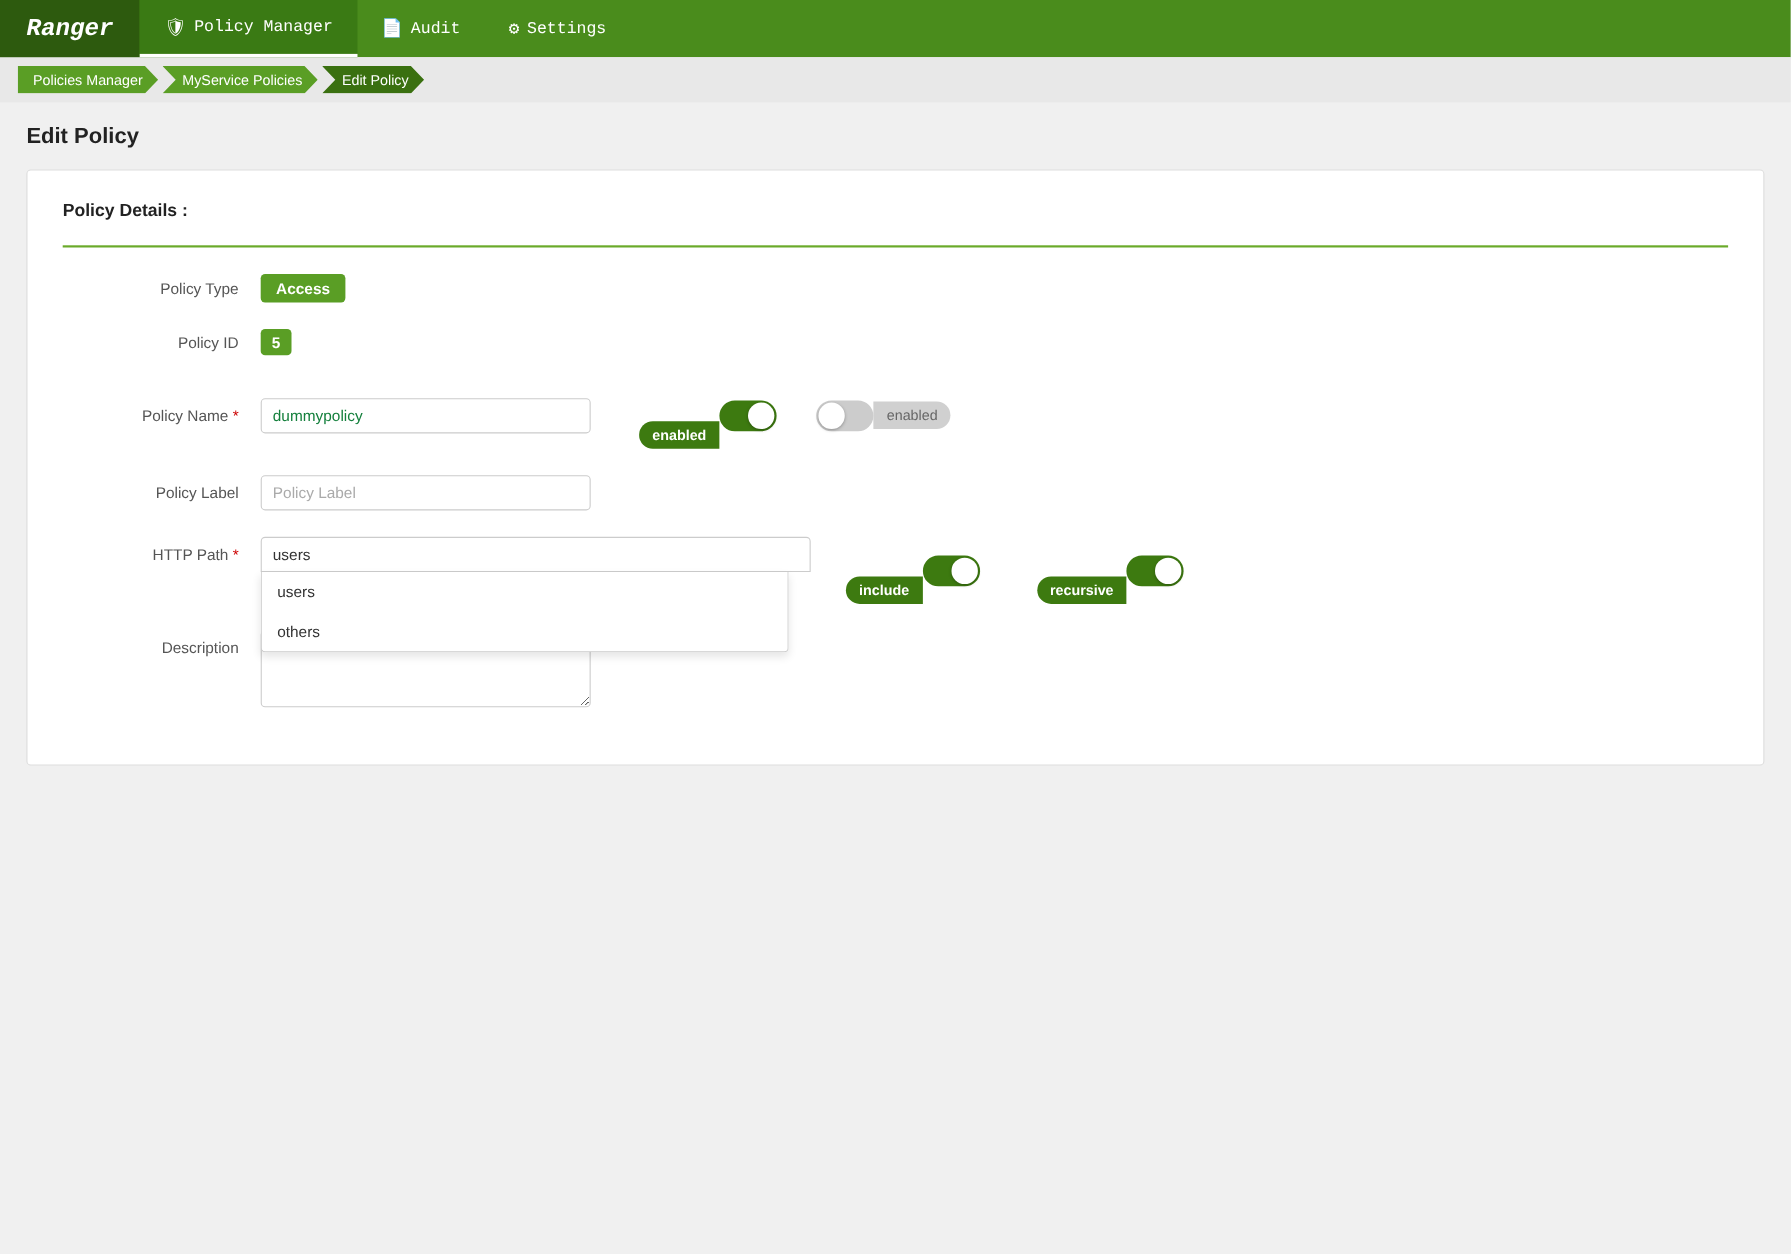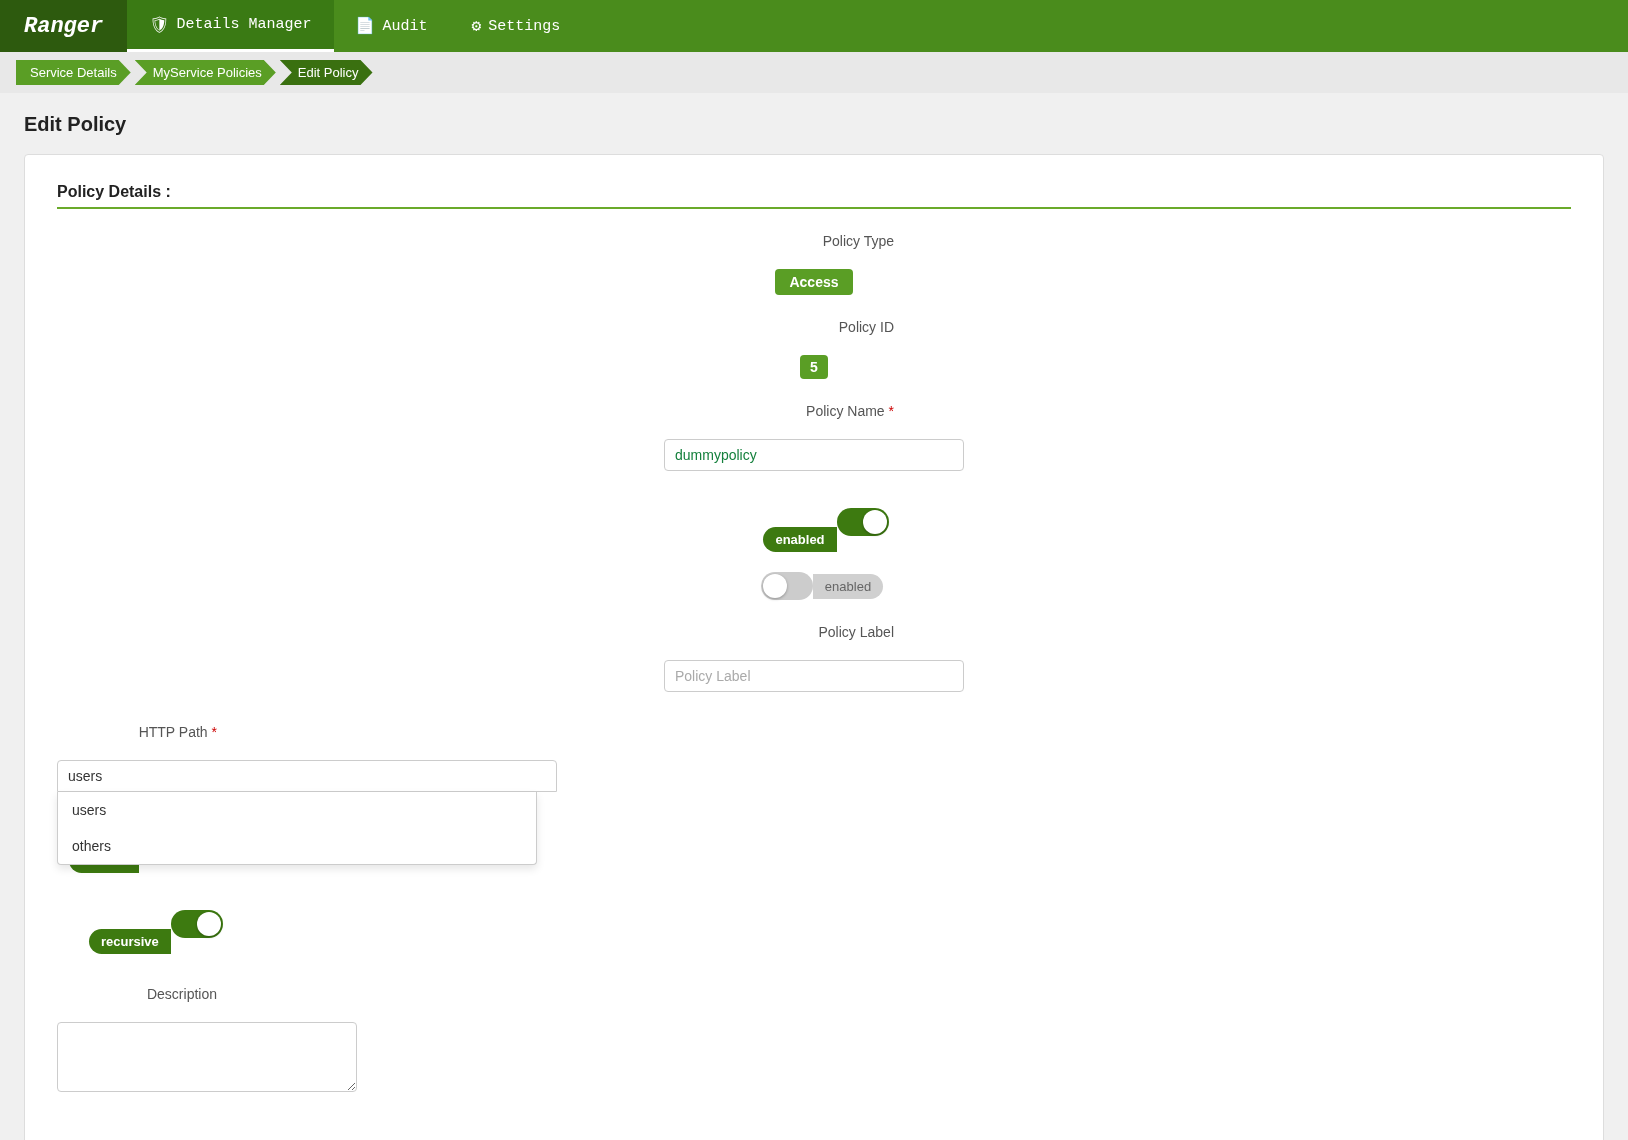--- a/index.html
+++ b/index.html
@@ -82,36 +82,35 @@
     
     .policy-card {
       background: white;
       border: 1px solid #ddd;
       border-radius: 4px;
       padding: 28px 32px;
     }
     .policy-details-header {
       font-size: 16px;
       font-weight: bold;
-      margin-bottom: 6px;
+      margin-bottom: 22px;
       color: #222;
     }
     .policy-details-divider {
       border: none;
       border-top: 2px solid #6aaa2a;
       margin-bottom: 24px;
     }
 
     
     .form-row {
       display: flex;
       align-items: center;
       margin-bottom: 24px;
       gap: 20px;
-      flex-direction: column;
     }
     .form-label {
       width: 160px;
       text-align: right;
       color: #555;
       font-size: 14px;
       flex-shrink: 0;
     }
     .form-label .required { color: #c00; }
 
@@ -251,34 +250,34 @@
     }
   </style>
 </head>
 <body>
 
 <nav class="top-nav">
   <div class="brand">Ranger</div>
 
   <a class="nav-item active">
     <span class="nav-icon">🛡</span>
-    <span>Details Manager</span>
+    <span>Policy Manager</span>
   </a>
   <a class="nav-item">
     <span class="nav-icon">📄</span>
     <span>Audit</span>
   </a>
   <a class="nav-item">
     <span class="nav-icon">⚙</span>
     <span>Settings</span>
   </a>
 </nav>
 
 <div class="breadcrumb-bar">
-  <a class="breadcrumb-item">Service Details</a>
+  <a class="breadcrumb-item">Policies Manager</a>
   <a class="breadcrumb-item">MyService Policies</a>
   <a class="breadcrumb-item last">Edit Policy</a>
 </div>
 
 <div class="page-content">
   <h1 class="page-title">Edit Policy</h1>
 
   <div class="policy-card">
     <div class="policy-details-header">Policy Details :</div>
     <hr class="policy-details-divider">

